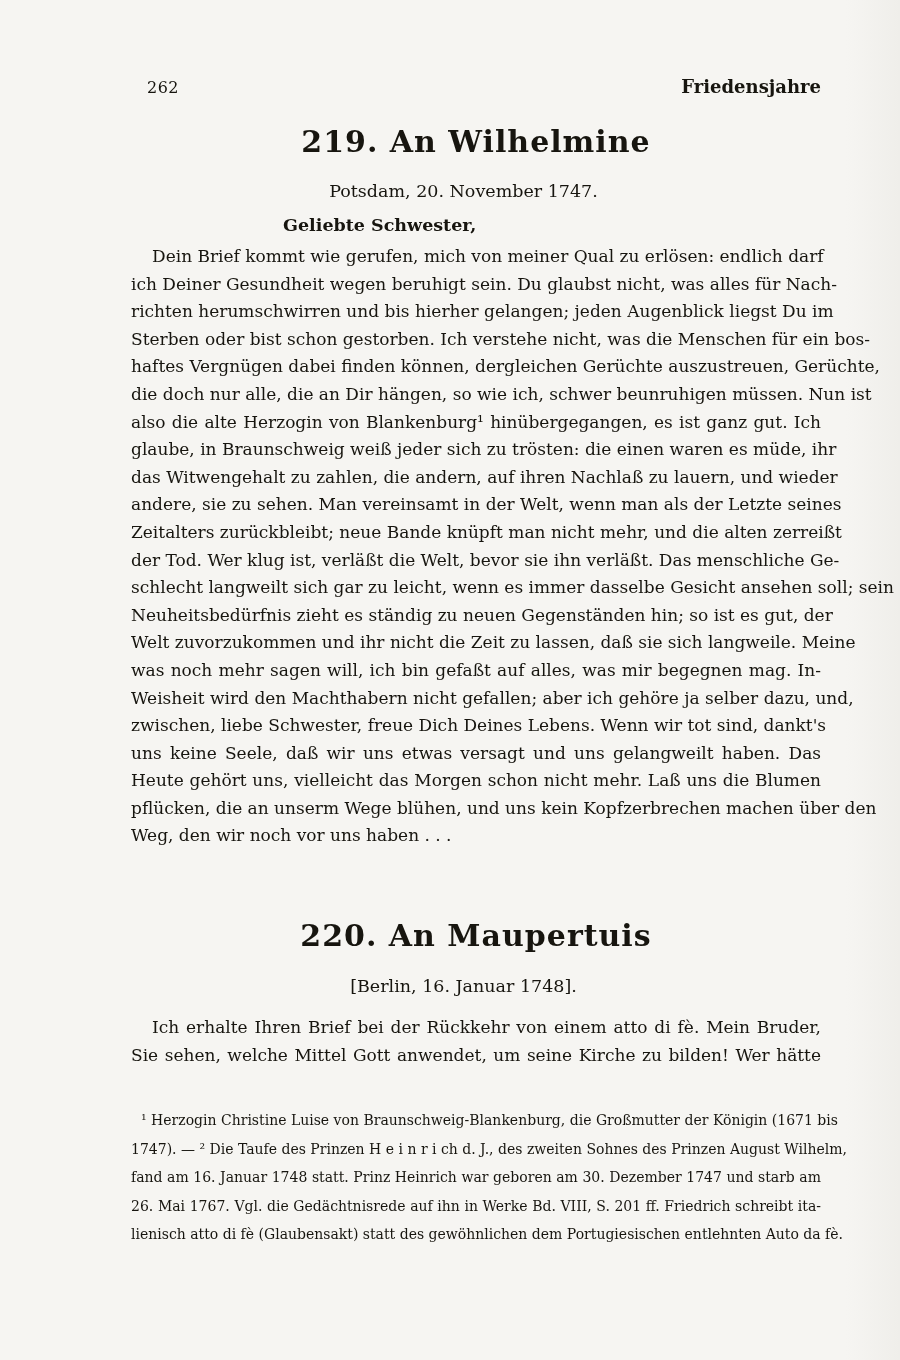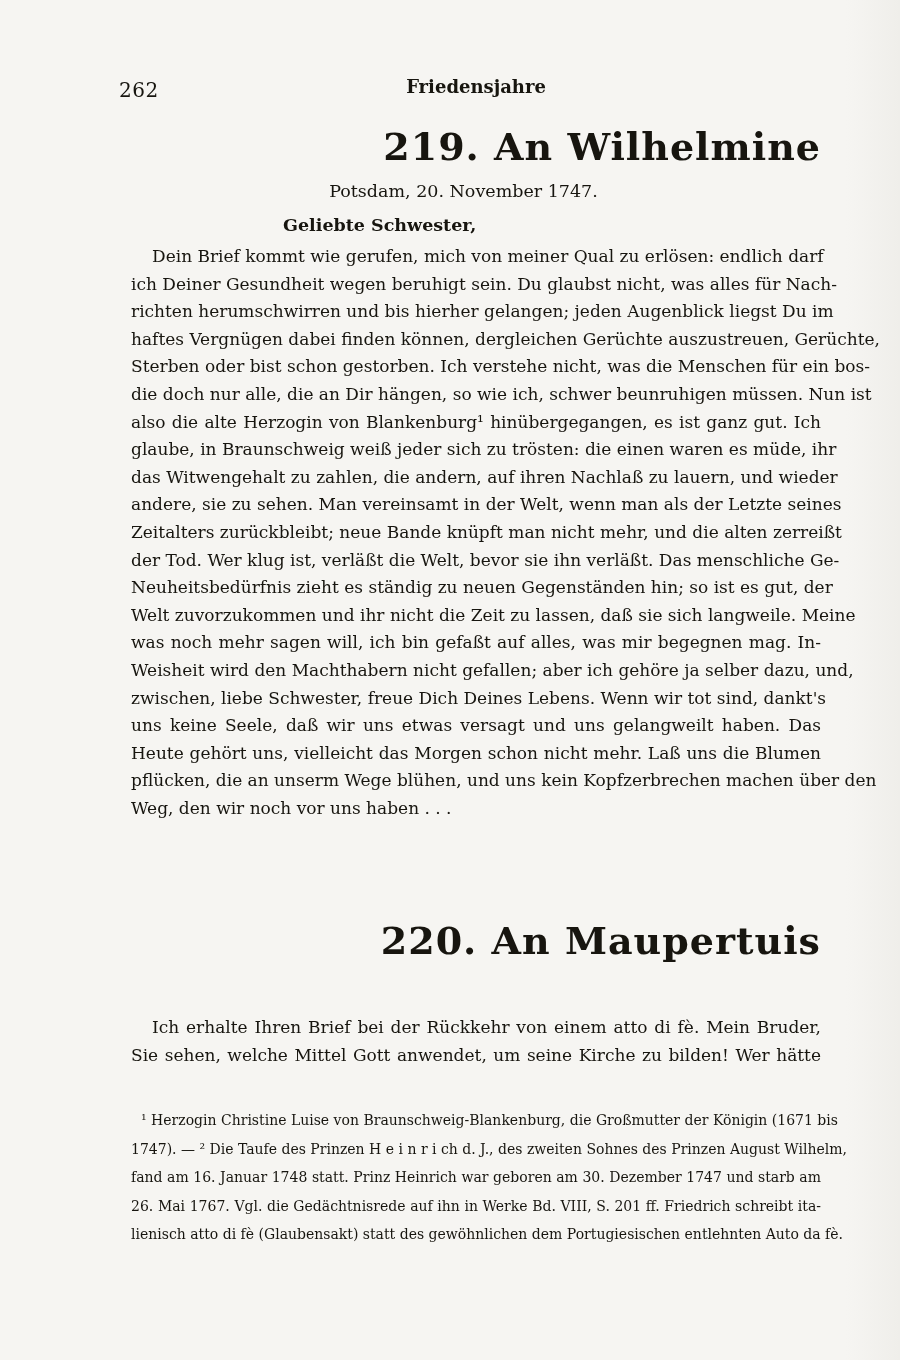--- a/index.html
+++ b/index.html
@@ -11,31 +11,31 @@
     font-family: "DejaVu Serif", serif;
     color: #17150f;
   }
   .page {
     position: absolute; inset: 0;
     background: linear-gradient(to right, #f6f5f2 0%, #f6f5f2 94%, #efeeea 100%);
   }
   .textblock { position: absolute; left: 131px; width: 690px; }
 
   .page-number {
-    position: absolute; left: 119px; top: 78px;
-    font-size: 20px; letter-spacing: 0.5px;
+    position: absolute; left: 147px; top: 78px;
+    font-size: 16px; letter-spacing: 0.5px;
   }
   .running-header {
     position: absolute; left: 131px; width: 690px; top: 76px;
-    text-align: center; font-size: 18px; font-weight: bold;
+    text-align: right; font-size: 18px; font-weight: bold;
   }
 
   .letter-title {
-    text-align: right;
-    font-size: 38px; font-weight: bold;
+    text-align: center;
+    font-size: 30px; font-weight: bold;
     letter-spacing: 1px;
     white-space: nowrap;
   }
   #title-219 { top: 124px; }
   #title-220 { top: 918px; }
 
   .dateline {
     text-align: center; padding-right: 25px; box-sizing: border-box;
     font-size: 17.5px;
   }
@@ -78,42 +78,44 @@
   <div id="title-219" class="textblock letter-title">219. An Wilhelmine</div>
 
   <div id="dateline-219" class="textblock dateline">Potsdam, 20. November 1747.</div>
 
   <div class="textblock salutation">Geliebte Schwester,</div>
 
   <div id="body-219" class="textblock body-lines">
       <div class="tline indent">Dein Brief kommt wie gerufen, mich von meiner Qual zu erlösen: endlich darf</div>
       <div class="tline">ich Deiner Gesundheit wegen beruhigt sein. Du glaubst nicht, was alles für Nach-</div>
       <div class="tline">richten herumschwirren und bis hierher gelangen; jeden Augenblick liegst Du im</div>
+      <div class="tline">Sterben oder bist schon gestorben. Ich verstehe nicht, was die Menschen für ein bos-</div>
       <div class="tline">haftes Vergnügen dabei finden können, dergleichen Gerüchte auszustreuen, Gerüchte,</div>
-      <div class="tline">Sterben oder bist schon gestorben. Ich verstehe nicht, was die Menschen für ein bos-</div>
       <div class="tline">die doch nur alle, die an Dir hängen, so wie ich, schwer beunruhigen müssen. Nun ist</div>
       <div class="tline">also die alte Herzogin von Blankenburg¹ hinübergegangen, es ist ganz gut. Ich</div>
       <div class="tline">glaube, in Braunschweig weiß jeder sich zu trösten: die einen waren es müde, ihr</div>
       <div class="tline">das Witwengehalt zu zahlen, die andern, auf ihren Nachlaß zu lauern, und wieder</div>
       <div class="tline">andere, sie zu sehen. Man vereinsamt in der Welt, wenn man als der Letzte seines</div>
       <div class="tline">Zeitalters zurückbleibt; neue Bande knüpft man nicht mehr, und die alten zerreißt</div>
       <div class="tline">der Tod. Wer klug ist, verläßt die Welt, bevor sie ihn verläßt. Das menschliche Ge-</div>
+      <div class="tline">schlecht langweilt sich gar zu leicht, wenn es immer dasselbe Gesicht ansehen soll; sein</div>
       <div class="tline">Neuheitsbedürfnis zieht es ständig zu neuen Gegenständen hin; so ist es gut, der</div>
       <div class="tline">Welt zuvorzukommen und ihr nicht die Zeit zu lassen, daß sie sich langweile. Meine</div>
       <div class="tline">was noch mehr sagen will, ich bin gefaßt auf alles, was mir begegnen mag. In-</div>
       <div class="tline">Weisheit wird den Machthabern nicht gefallen; aber ich gehöre ja selber dazu, und,</div>
       <div class="tline">zwischen, liebe Schwester, freue Dich Deines Lebens. Wenn wir tot sind, dankt's</div>
       <div class="tline">uns keine Seele, daß wir uns etwas versagt und uns gelangweilt haben. Das</div>
       <div class="tline">Heute gehört uns, vielleicht das Morgen schon nicht mehr. Laß uns die Blumen</div>
       <div class="tline">pflücken, die an unserm Wege blühen, und uns kein Kopfzerbrechen machen über den</div>
       <div class="tline last-left">Weg, den wir noch vor uns haben . . .</div>
     </div>
 
   <div id="title-220" class="textblock letter-title">220. An Maupertuis</div>
 
+  <div id="dateline-220" class="textblock dateline">[Berlin, 16. Januar 1748].</div>
 
   <div id="body-220" class="textblock body-lines">
       <div class="tline indent">Ich erhalte Ihren Brief bei der Rückkehr von einem atto di fè. Mein Bruder,</div>
       <div class="tline">Sie sehen, welche Mittel Gott anwendet, um seine Kirche zu bilden! Wer hätte</div>
     </div>
 
   <div class="textblock footnote-lines">
       <div class="tline indent">¹ Herzogin Christine Luise von Braunschweig-Blankenburg, die Großmutter der Königin (1671 bis</div>
       <div class="tline">1747). — ² Die Taufe des Prinzen H e i n r i ch d. J., des zweiten Sohnes des Prinzen August Wilhelm,</div>
       <div class="tline">fand am 16. Januar 1748 statt. Prinz Heinrich war geboren am 30. Dezember 1747 und starb am</div>

